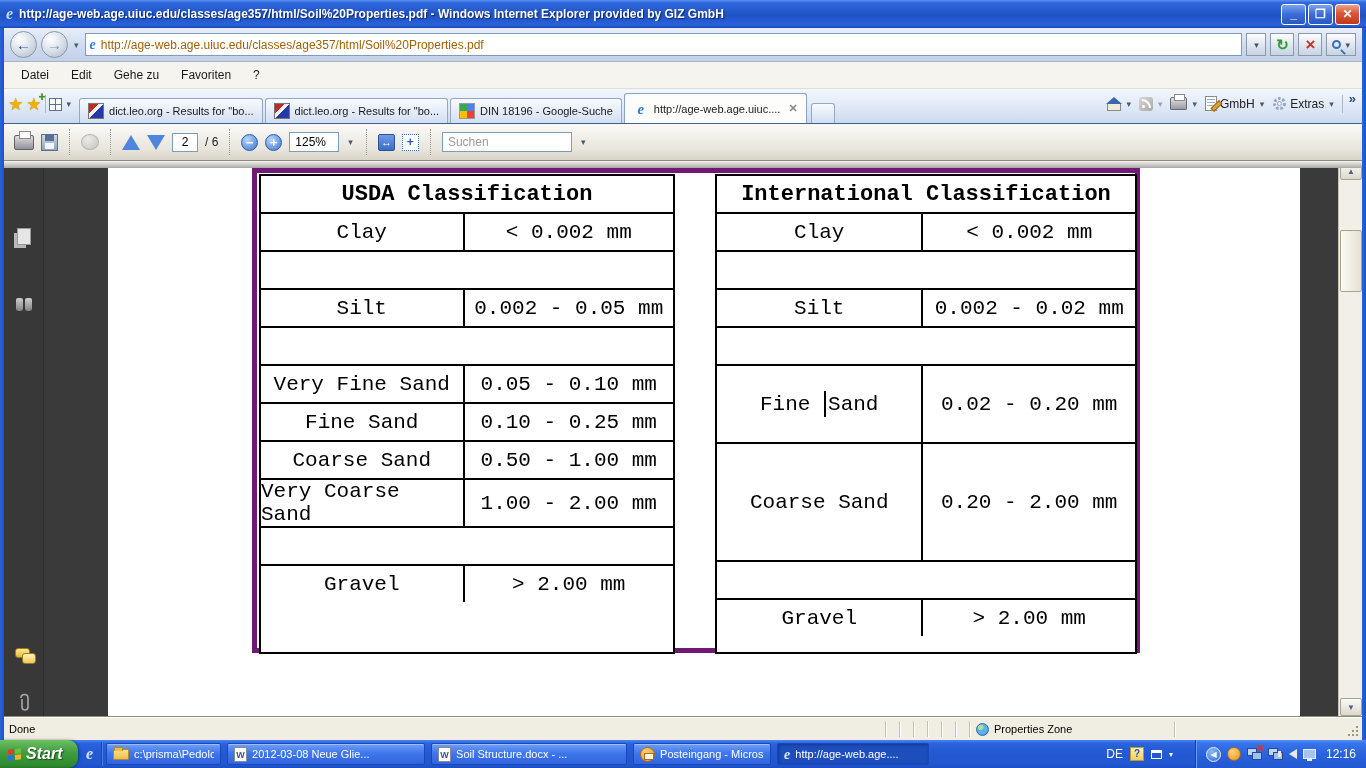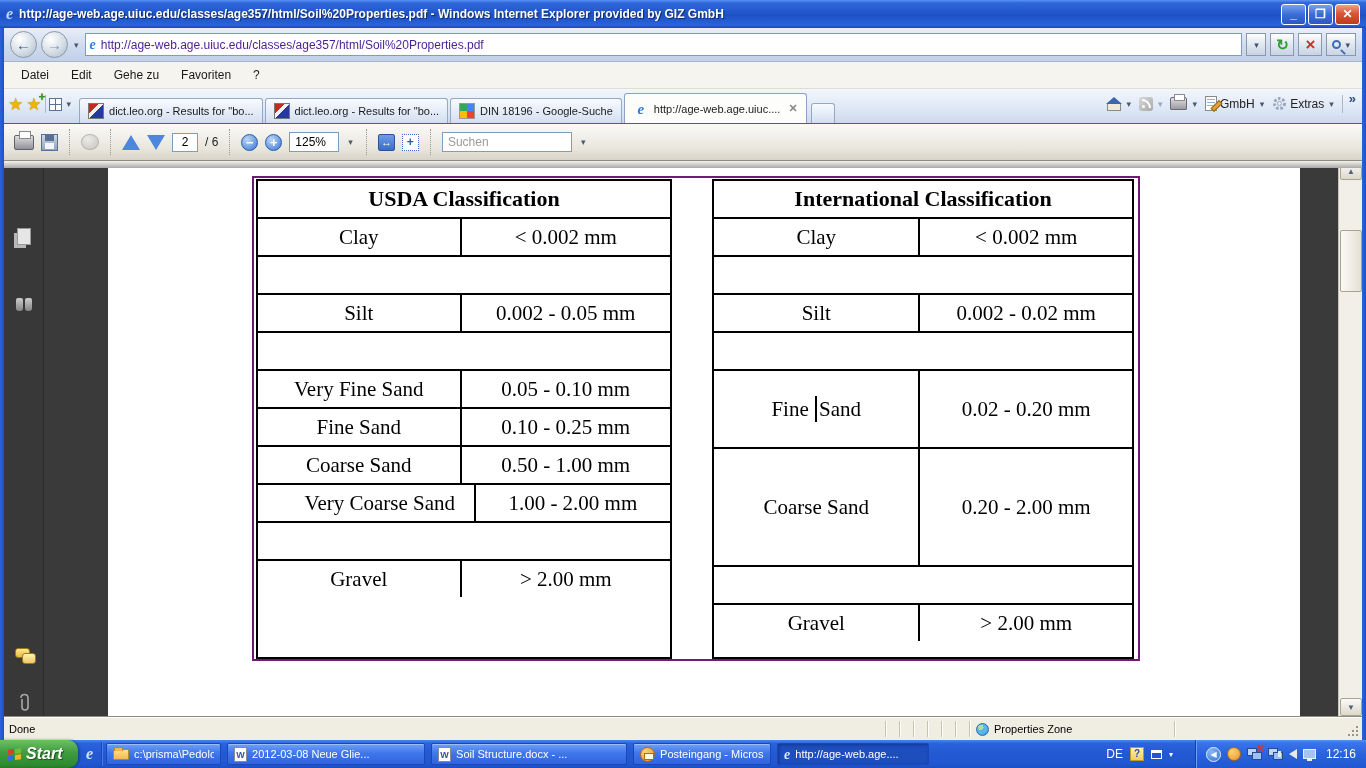--- a/index.html
+++ b/index.html
@@ -27,21 +27,21 @@
   .addrbar { position:absolute; left:4px; top:28px; width:1358px; height:34px;
     background:linear-gradient(180deg,#e9eff9,#cdd9ee 60%,#c2d0e8); display:flex; align-items:center; padding:0 6px; gap:4px;
     border-bottom:1px solid #a8b4c8; }
   .circle-btn { width:27px; height:27px; border-radius:50%; border:1px solid #8b98a8;
     background:radial-gradient(circle at 35% 30%,#ffffff,#d5dde6 55%,#a9b7c6);
     display:flex; align-items:center; justify-content:center; color:#2d5a9e; font-weight:bold; font-size:15px; }
   .circle-btn.fwd { color:#7b93b5; }
   .mini-drop { color:#4a5a6a; font-size:9px; padding:0 2px; }
   .addr-field { flex:1; height:23px; background:#fff; border:1px solid #7f9db9; display:flex; align-items:center; padding:0 4px; gap:5px; }
   .addr-field .ie-e { color:#2a7de0; font-size:14px; }
-  .url-text { font-size:12px; color:#4c1d95; white-space:nowrap; overflow:hidden; }
+  .url-text { font-size:12px; color:#a16207; white-space:nowrap; overflow:hidden; }
   .sq-btn { height:23px; min-width:20px; border:1px solid #8b98a8; background:linear-gradient(180deg,#fdfdfd,#dbe3ee 60%,#c8d4e4);
     display:flex; align-items:center; justify-content:center; font-size:9px; color:#44536a; }
   .sq-btn.refresh { color:#2e9e2e; font-size:15px; font-weight:bold; width:24px; }
   .sq-btn.stop { color:#c23326; font-size:17px; font-weight:bold; width:24px; }
   .search-field { width:190px; height:23px; background:#fff; border:1px solid #7f9db9; display:flex; align-items:center; padding:0 5px; font-size:12px; }
   .mag { width:9px; height:9px; border:2px solid #3a6fb7; border-radius:50%; position:relative; display:inline-block; }
   .mag::after { content:''; position:absolute; width:2px; height:6px; background:#3a6fb7; left:8px; top:7px; transform:rotate(-45deg); }
 
   
   .menubar { position:absolute; left:4px; top:62px; width:1358px; height:27px; background:#f5f4ef;
@@ -116,21 +116,21 @@
   .pdf-sidebar { position:absolute; left:0; top:7px; width:40px; height:549px; background:#383838; border-right:1px solid #2c2c2c; }
   .sb-pages { position:absolute; left:13px; top:60px; width:14px; height:17px; background:#e6e6e6; border:1px solid #999; box-shadow:-4px 4px 0 -1px #b8b8b8; }
   .sb-binoc { position:absolute; left:12px; top:130px; display:flex; gap:2px; }
   .sb-binoc i { width:7px; height:13px; background:linear-gradient(#cdcdcd,#858585); border-radius:2px 2px 3px 3px; display:block; }
   .sb-comments { position:absolute; left:11px; top:480px; width:15px; height:10px; background:linear-gradient(#ffe98a,#e8b93e); border:1px solid #9a7a1a; border-radius:3px; }
   .sb-comments::after { content:''; position:absolute; left:6px; top:4px; width:12px; height:9px; background:linear-gradient(#fff3b8,#eec95e); border:1px solid #9a7a1a; border-radius:3px; }
   .sb-clip { position:absolute; left:12px; top:525px; }
 
   .page { position:absolute; left:104px; top:7px; width:1192px; height:549px; background:#fff; }
 
-  .tables-outline { position:absolute; left:144px; top:8px; width:888px; height:485px; border:2px solid #701a75; font-family:Liberation Serif, serif; }
+  .tables-outline { position:absolute; left:144px; top:0; width:888px; height:485px; border:5px solid #701a75; font-family:Liberation Mono, monospace; }
   .ptable { position:absolute; top:1px; border:2px solid #000; height:480px; background:#fff; }
   .ptable.t0 { left:2px; width:416px; }
   .ptable.t1 { left:458px; width:422px; }
   .phead { height:36px; display:flex; align-items:center; justify-content:center; font-weight:bold; font-size:22px; }
   .prow { border-top:2px solid #000; display:flex; }
   .pcell { display:flex; align-items:center; justify-content:center; font-size:21px; color:#000; }
   .pname { flex:0 0 49.4%; border-right:2px solid #000; }
   .psize { flex:1; }
   .caret { display:inline-block; width:2px; height:26px; background:#000; margin:0 2px 0 1px; vertical-align:middle; }
 
@@ -356,21 +356,21 @@
               <div class="pcell psize">0.05 - 0.10 mm</div>
             </div>
             <div class="prow" style="height: 38px;">
               <div class="pcell pname">Fine Sand</div>
               <div class="pcell psize">0.10 - 0.25 mm</div>
             </div>
             <div class="prow" style="height: 38px;">
               <div class="pcell pname">Coarse Sand</div>
               <div class="pcell psize">0.50 - 1.00 mm</div>
             </div>
-            <div class="prow" style="height: 38px; padding-left: 28px;">
+            <div class="prow" style="height: 48px;">
               <div class="pcell pname">Very Coarse Sand</div>
               <div class="pcell psize">1.00 - 2.00 mm</div>
             </div>
             <div class="prow spacer" style="height: 38px;"></div>
             <div class="prow" style="height: 38px;">
               <div class="pcell pname">Gravel</div>
               <div class="pcell psize">&gt; 2.00 mm</div>
             </div>
           </div>
           <div class="ptable t1">

